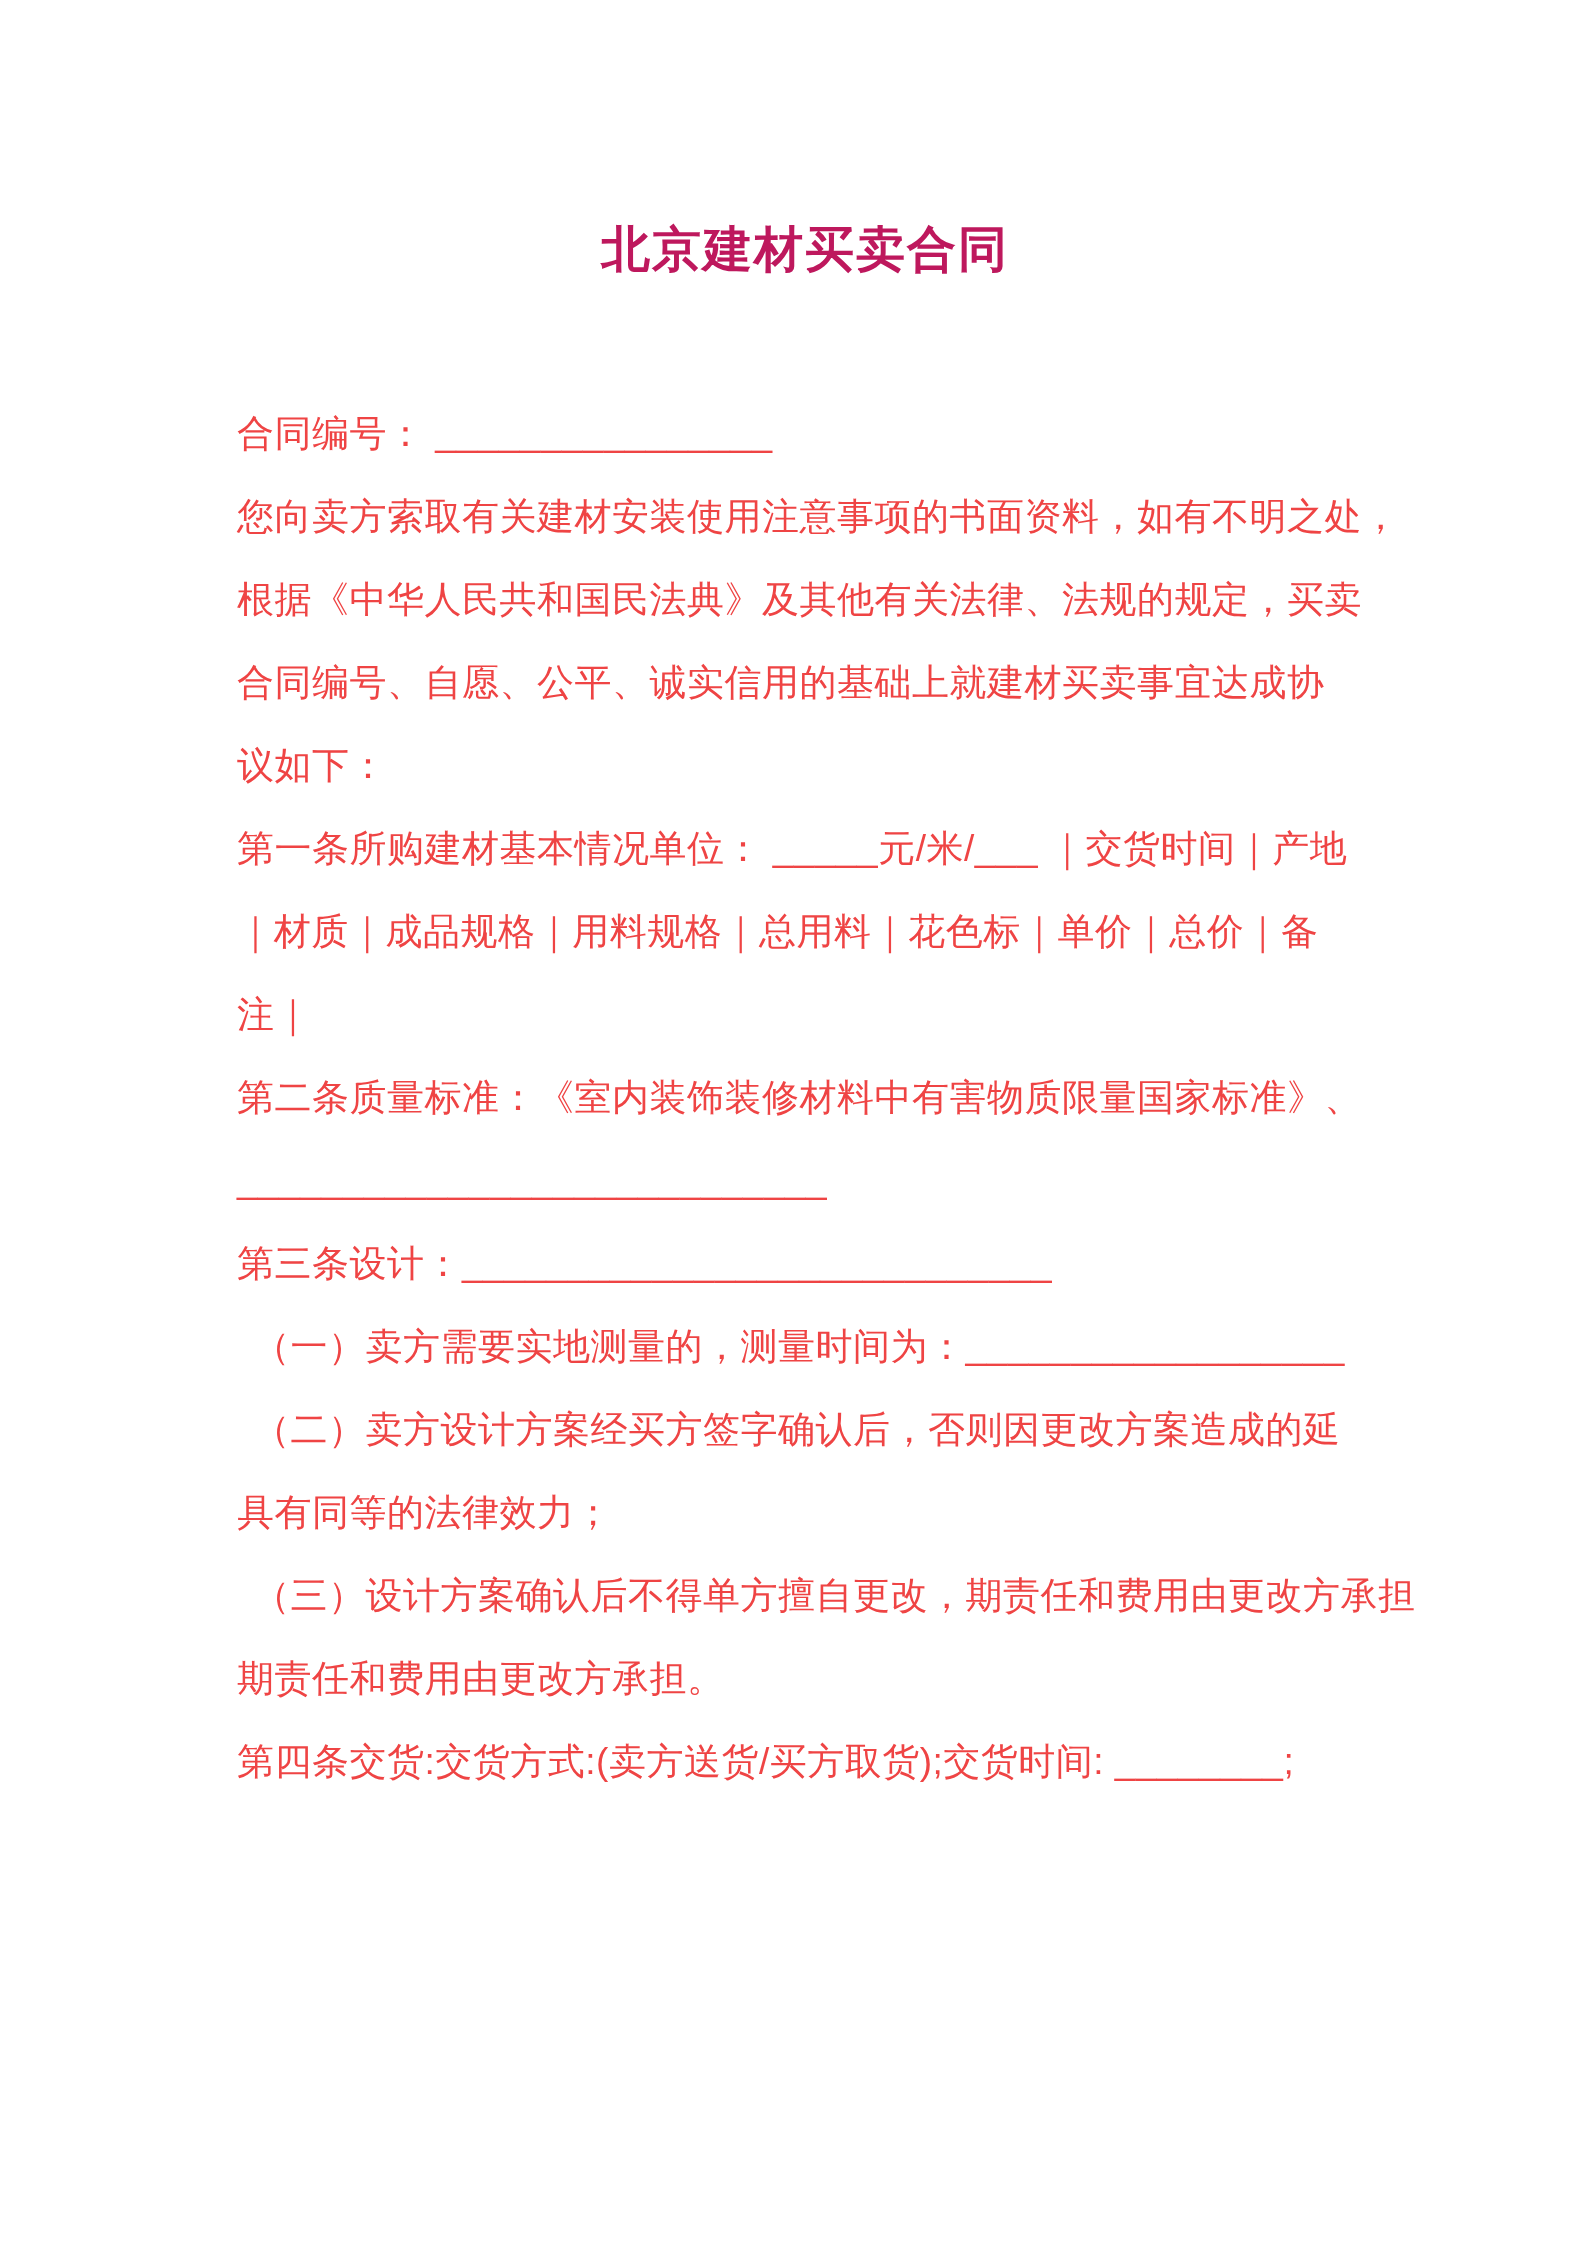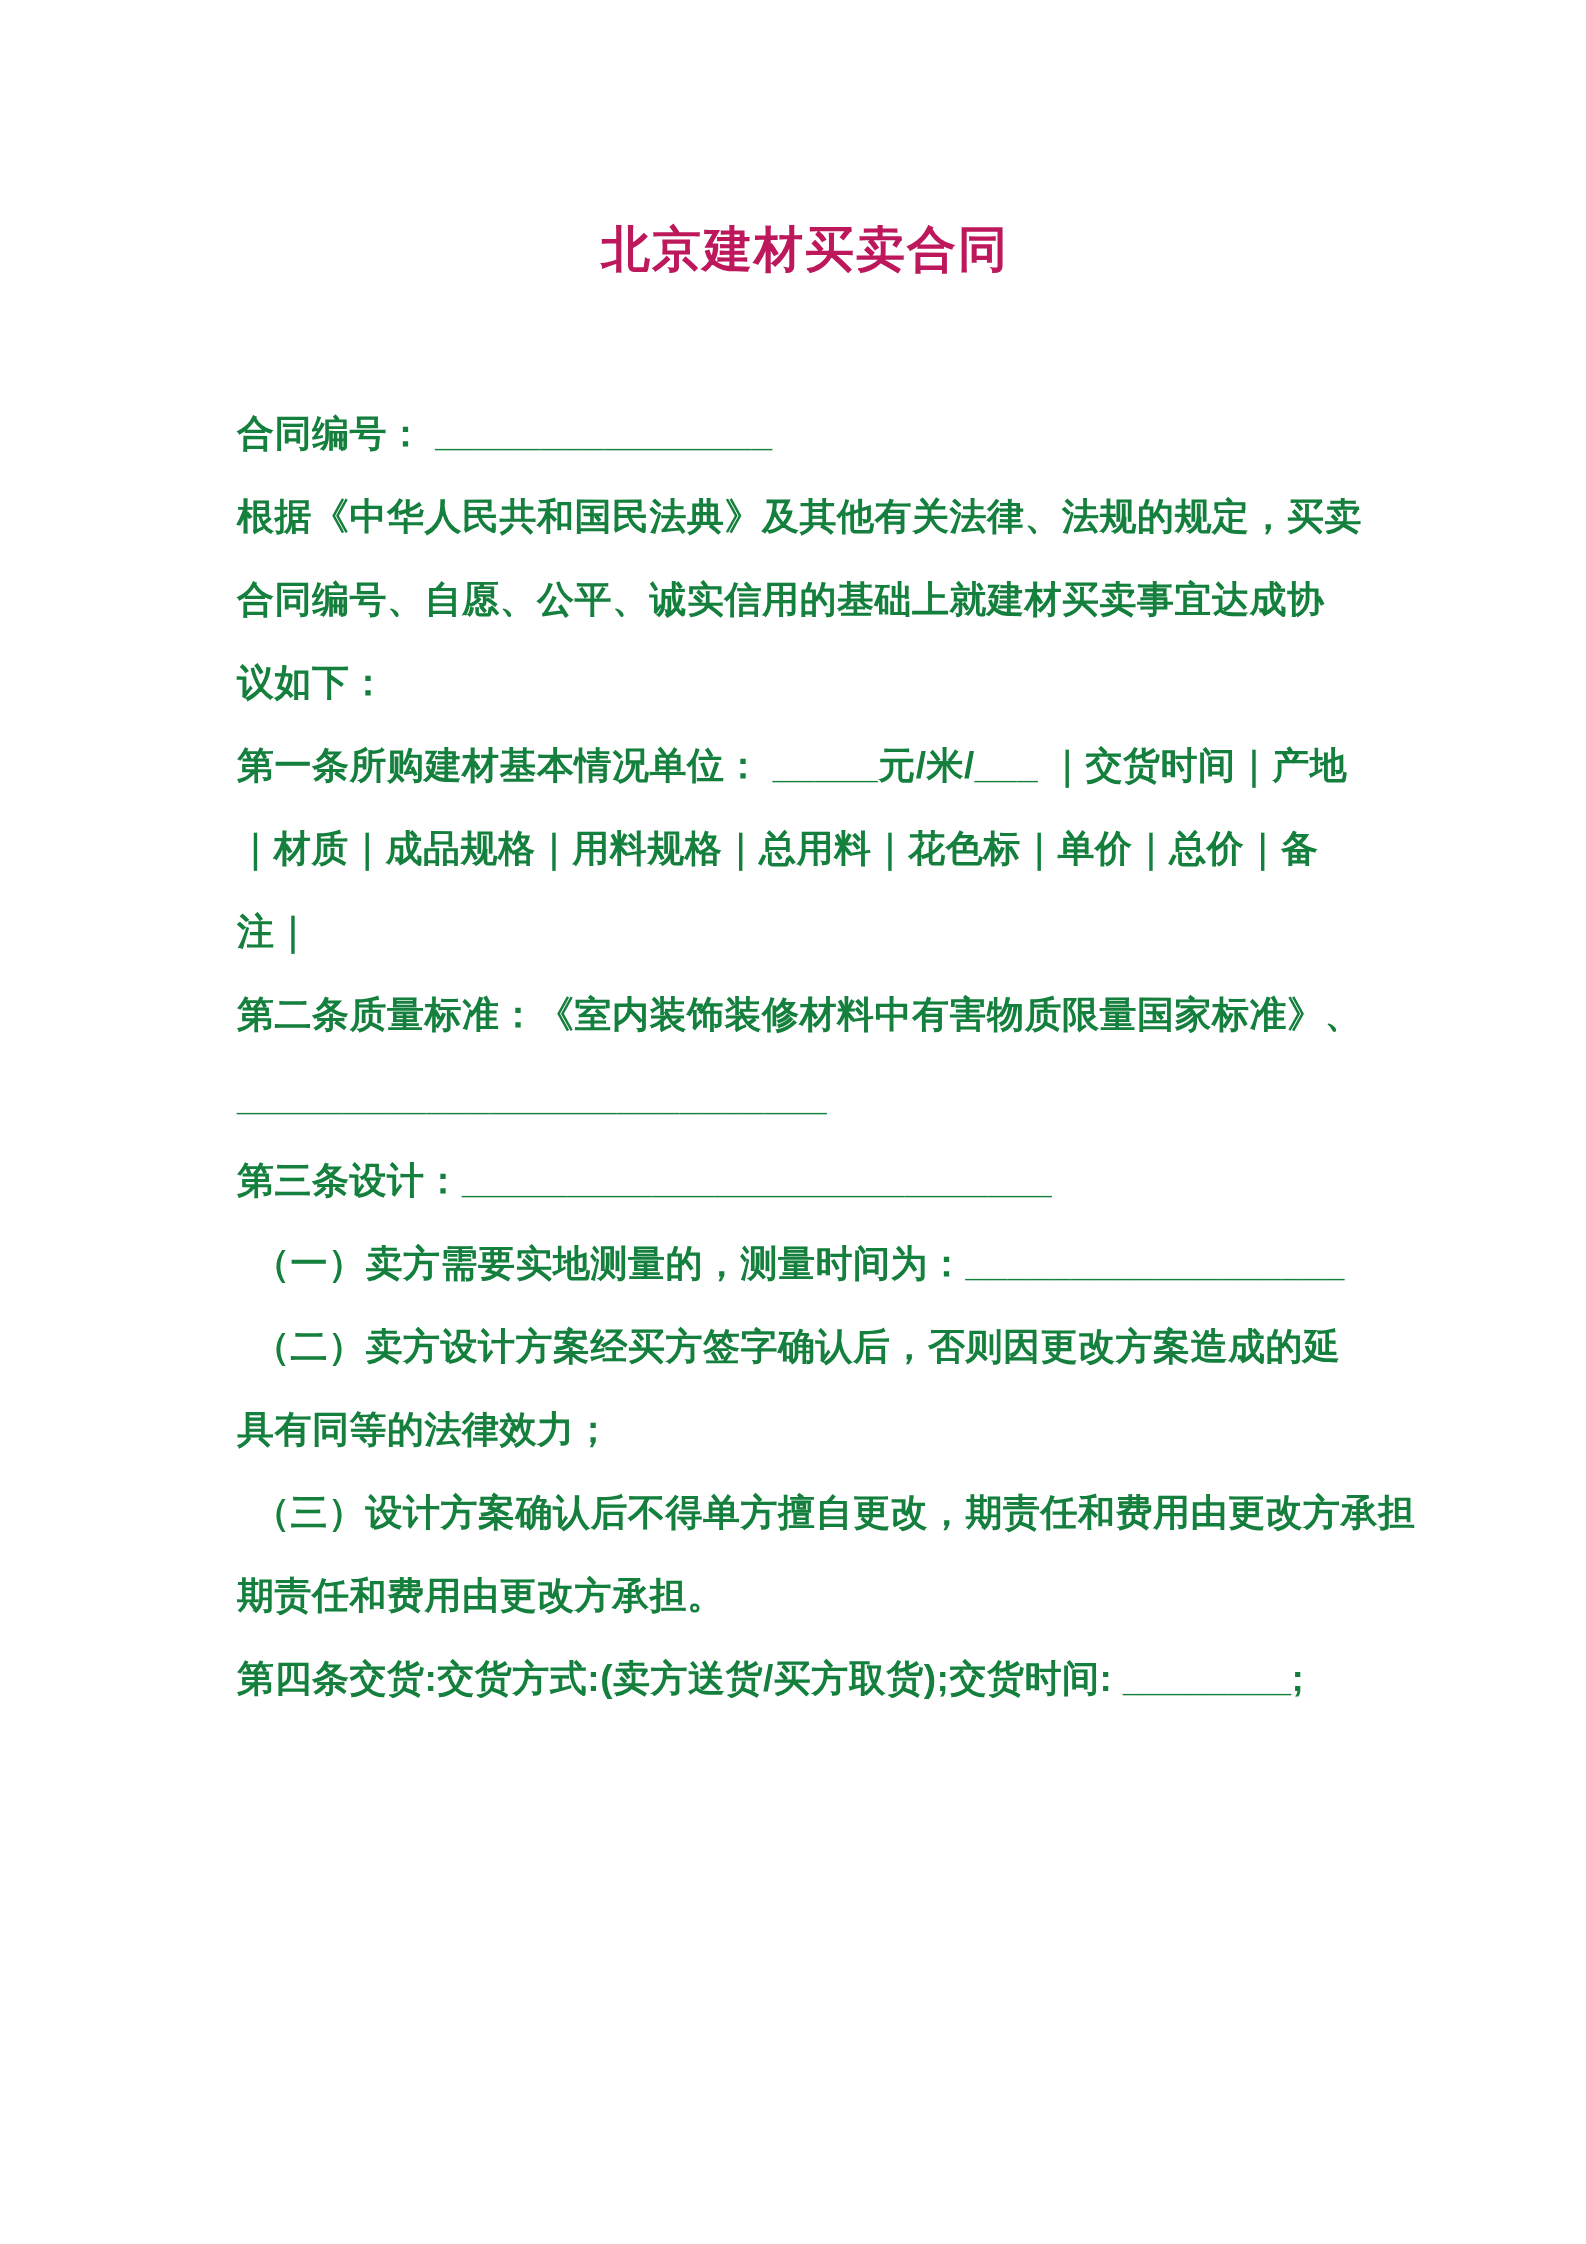--- a/index.html
+++ b/index.html
@@ -32,36 +32,37 @@
   .doc-body {
     position: absolute;
     top: 392px;
     left: 237px;
     width: 1150px;
   }
   .line {
     height: 83px;
     line-height: 83px;
     font-size: 37px;
-    font-weight: 700;
+    font-weight: 400;
     letter-spacing: 0.5px;
     white-space: nowrap;
-    color: #15803d;
+    color: #ef4444;
   }
   .line.indent {
     padding-left: 16px;
   }
 </style>
 </head>
 <body>
 
 <div class="page">
   <h1 class="doc-title">北京建材买卖合同</h1>
   <div class="doc-body" id="doc-body">
       <div class="line">合同编号： ________________</div>
+      <div class="line">您向卖方索取有关建材安装使用注意事项的书面资料，如有不明之处，</div>
       <div class="line">根据《中华人民共和国民法典》及其他有关法律、法规的规定，买卖</div>
       <div class="line">合同编号、自愿、公平、诚实信用的基础上就建材买卖事宜达成协</div>
       <div class="line">议如下：</div>
       <div class="line">第一条所购建材基本情况单位： _____元/米/___ ｜交货时间｜产地</div>
       <div class="line">｜材质｜成品规格｜用料规格｜总用料｜花色标｜单价｜总价｜备</div>
       <div class="line">注｜</div>
       <div class="line">第二条质量标准：《室内装饰装修材料中有害物质限量国家标准》、</div>
       <div class="line">____________________________</div>
       <div class="line">第三条设计：____________________________</div>
       <div class="line indent">（一）卖方需要实地测量的，测量时间为：__________________</div>

